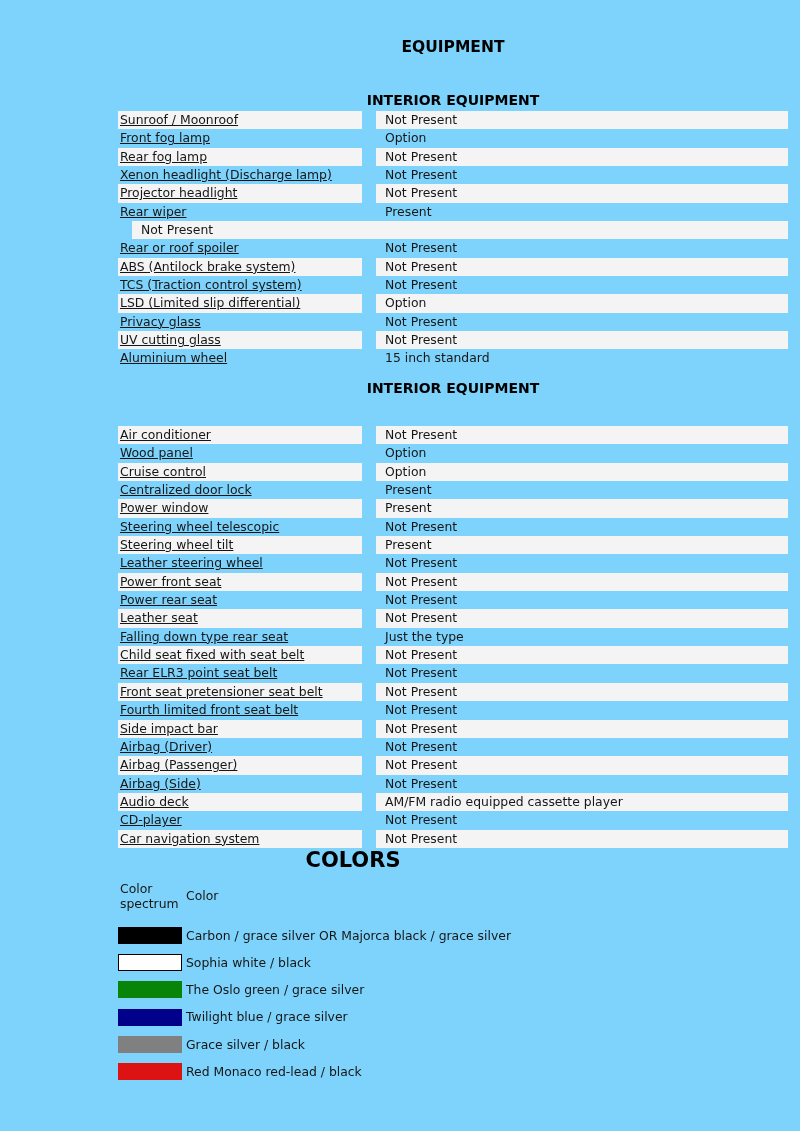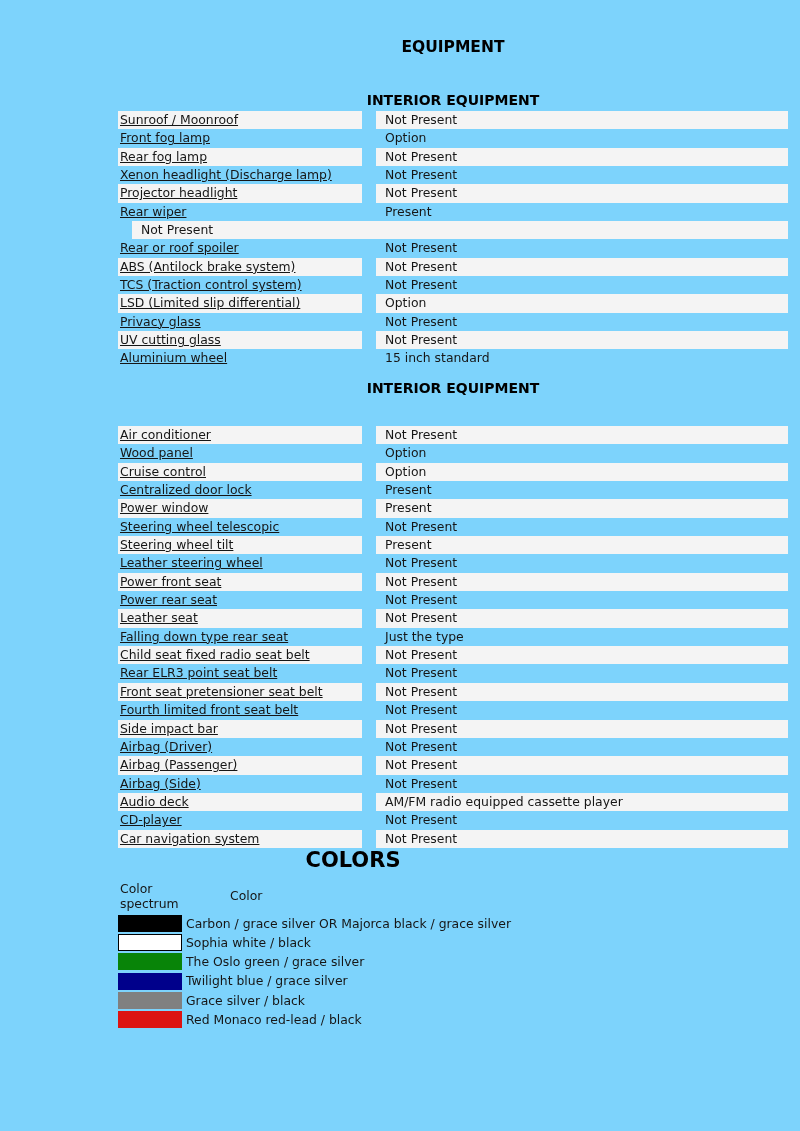--- a/index.html
+++ b/index.html
@@ -60,41 +60,41 @@
   .spec-row.odd .cell{background:var(--stripe,#f4f4f4);}
   .colors-table{
     position:absolute;
     left:118px;
     top:880px;
     width:470px;
   }
   .colors-header{
     display:flex;
     min-height:33px;
-    margin-bottom:1px;
-    gap:44px;
+    margin-bottom:13px;
   }
   .colors-header .spectrum-head{
     width:64px;
     box-sizing:border-box;
     padding-left:2px;
     line-height:14.5px;
     display:flex;
     align-items:center;
   }
   .colors-header .color-head{
     display:flex;
     align-items:center;
     padding-left:4px;
     line-height:14.5px;
   }
   .color-row{
     display:flex;
     align-items:center;
     height:19.17px;
+    margin-top:8px;
   }
   .swatch{
     width:64px;
     height:17px;
     box-sizing:border-box;
     flex:0 0 64px;
   }
   .color-label{
     padding-left:4px;
     white-space:nowrap;
@@ -213,21 +213,21 @@
       </div>
       <div class="spec-row odd">
         <div class="cell label">Leather seat</div>
         <div class="cell value">Not Present</div>
       </div>
       <div class="spec-row">
         <div class="cell label">Falling down type rear seat</div>
         <div class="cell value">Just the type</div>
       </div>
       <div class="spec-row odd">
-        <div class="cell label">Child seat fixed radio seat belt</div>
+        <div class="cell label">Child seat fixed with seat belt</div>
         <div class="cell value">Not Present</div>
       </div>
       <div class="spec-row">
         <div class="cell label">Rear ELR3 point seat belt</div>
         <div class="cell value">Not Present</div>
       </div>
       <div class="spec-row odd">
         <div class="cell label">Front seat pretensioner seat belt</div>
         <div class="cell value">Not Present</div>
       </div>

